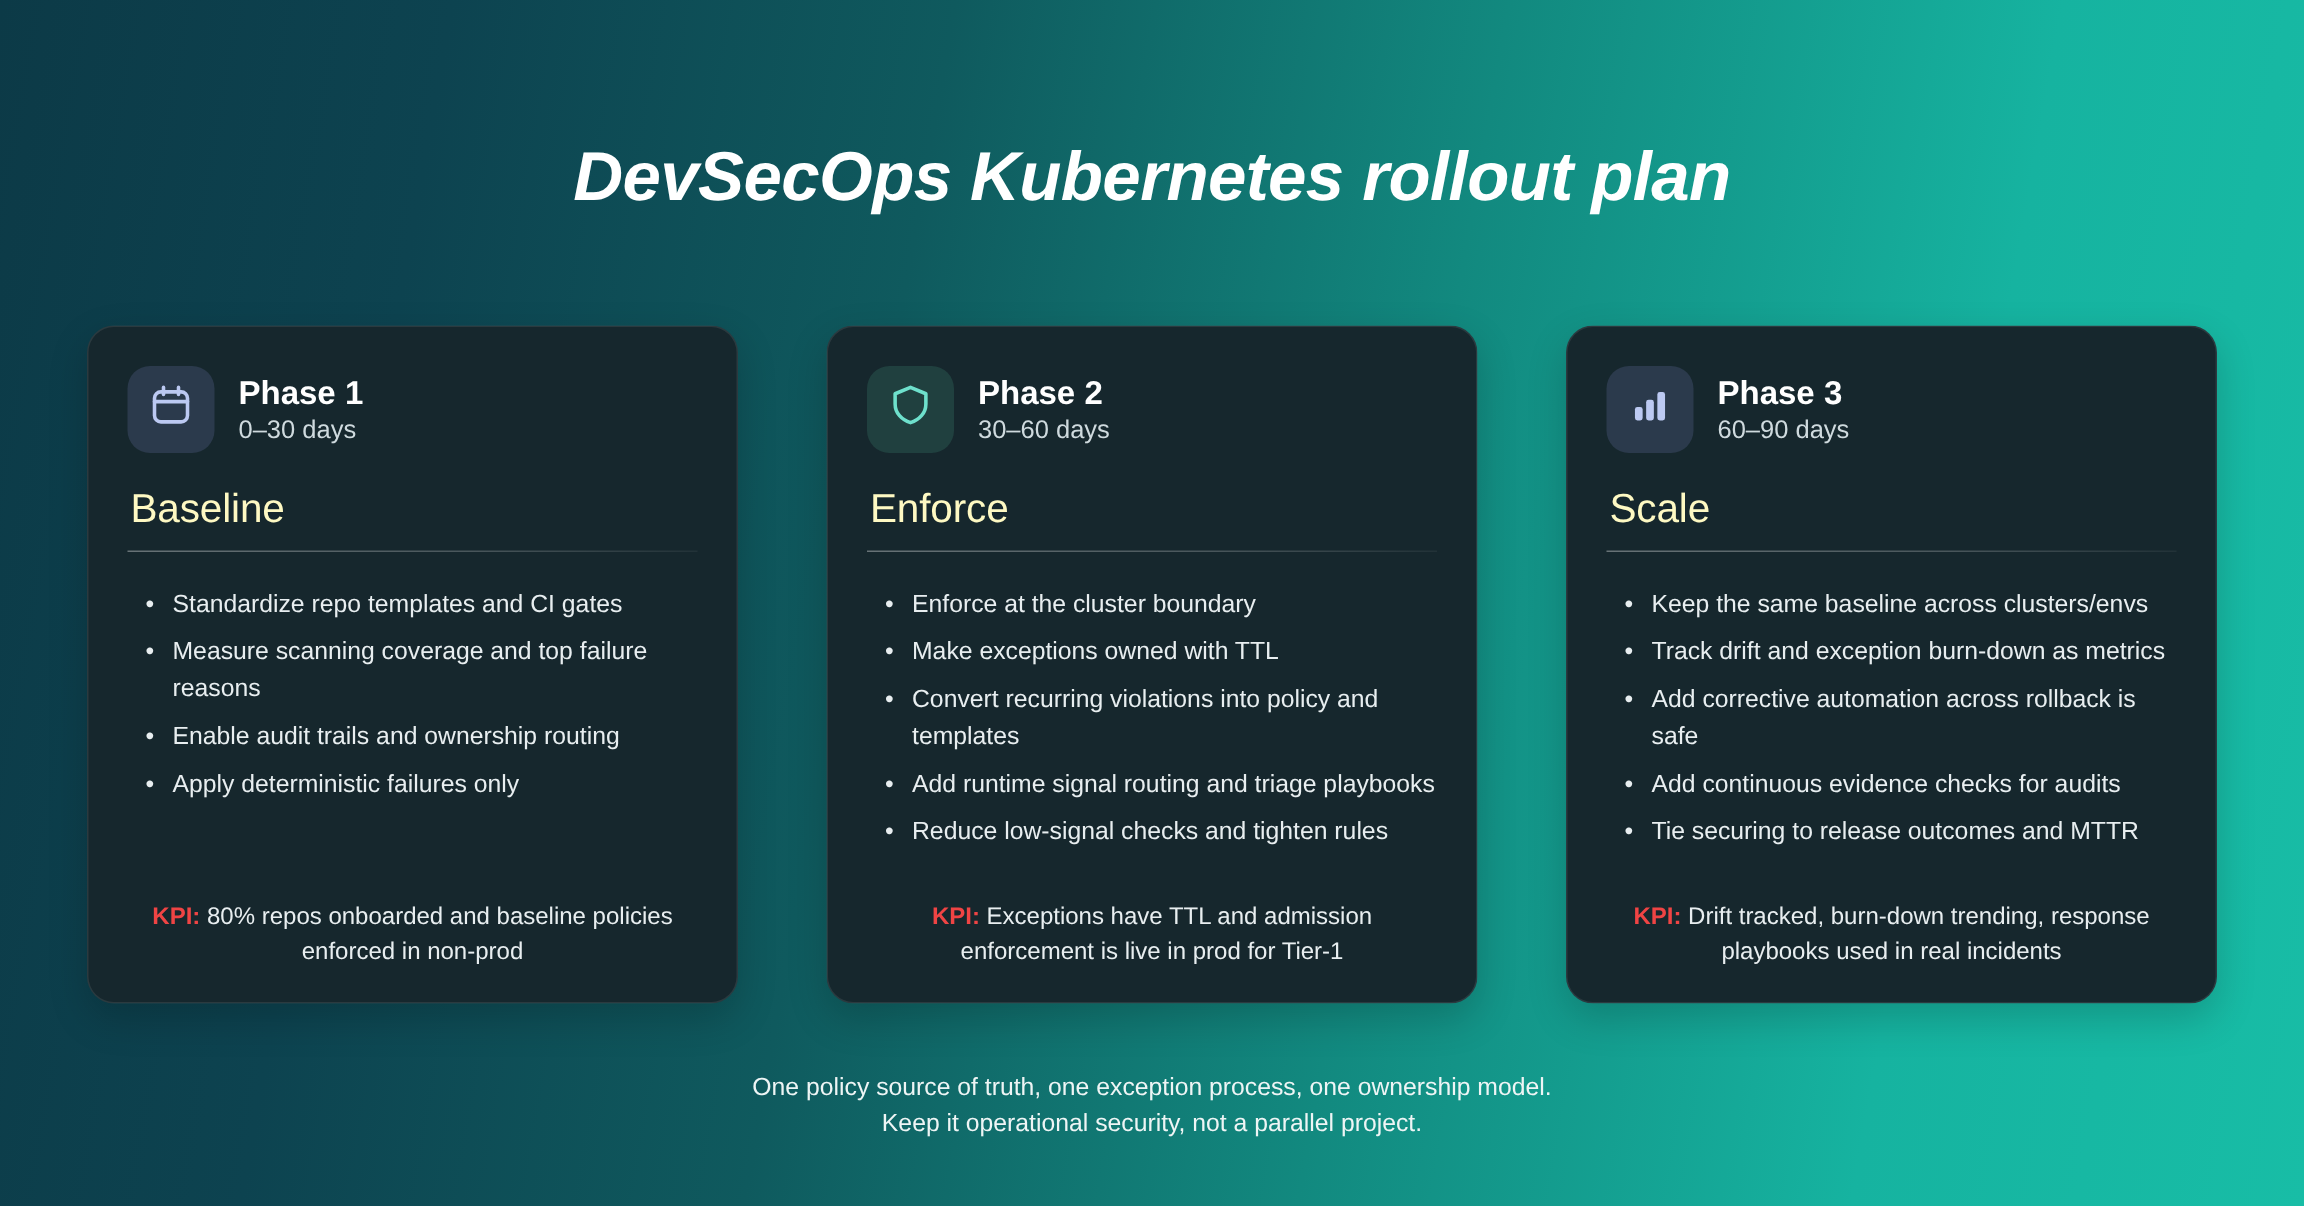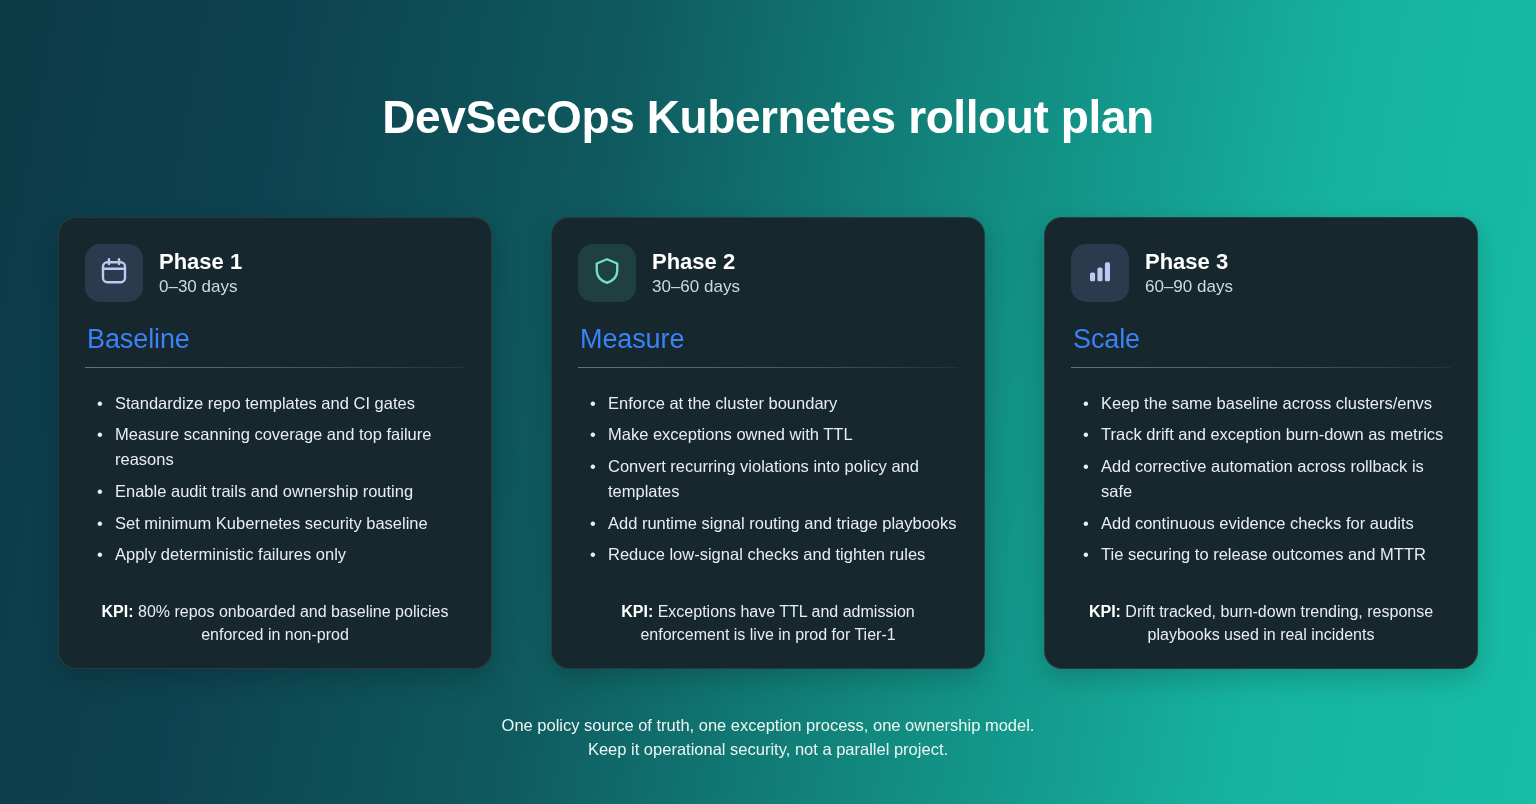--- a/index.html
+++ b/index.html
@@ -33,20 +33,21 @@
 
   
   .title {
     margin-top: 92px;
     font-size: 46px;
     font-weight: bold;
     letter-spacing: -0.4px;
     color: #ffffff;
     text-align: left;
     line-height: 1.1;
+    font-style: italic;
   }
 
   
   .cards {
     margin-top: 74px;
     width: 1420px;
     display: flex;
     justify-content: space-between;
     align-items: stretch;
   }
@@ -95,21 +96,21 @@
   .phase-range {
     font-size: 17px;
     color: #cfdade;
     line-height: 1.15;
   }
 
   
   .section-title {
     font-size: 27px;
     font-weight: normal;
-    color: #3b82f6;
+    color: #fef9c3;
     padding: 0 2px 12px 2px;
     letter-spacing: -0.1px;
   }
 
   .divider {
     height: 1px;
     background: linear-gradient(to right,
         rgba(255,255,255,0.35) 0%,
         rgba(255,255,255,0.22) 60%,
         rgba(255,255,255,0.05) 100%);
@@ -140,21 +141,21 @@
   
   .kpi {
     margin-top: auto;
     padding-top: 26px;
     text-align: center;
     font-size: 16px;
     line-height: 1.45;
     color: #e8eef0;
   }
 
-  .kpi-label { font-weight: bold; color: #ffffff; }
+  .kpi-label { font-weight: bold; color: #ef4444; }
 
   
   .footer {
     margin-top: 45px;
     text-align: center;
     font-size: 16.5px;
     line-height: 1.42;
     color: #eef5f5;
   }
 </style>
@@ -185,21 +186,20 @@
         </div>
       </div>
 
       <div class="section-title">Baseline</div>
       <div class="divider"></div>
 
       <ul class="bullets">
         <li>Standardize repo templates and CI gates</li>
         <li>Measure scanning coverage and top failure reasons</li>
         <li>Enable audit trails and ownership routing</li>
-        <li>Set minimum Kubernetes security baseline</li>
         <li>Apply deterministic failures only</li>
       </ul>
 
       <div class="kpi">
         <span class="kpi-label">KPI:</span><span> 80% repos onboarded and baseline policies enforced in non-prod</span>
       </div>
     </div>
 
     <div class="card">
       <div class="card-head">
@@ -209,21 +209,21 @@
               <path d="M12 2.6 L20.2 6 V11.4 C20.2 16.3 16.7 19.9 12 21.4 C7.3 19.9 3.8 16.3 3.8 11.4 V6 Z"></path>
             </svg>
           </span>
         </div>
         <div class="phase-meta">
           <div class="phase-name">Phase 2</div>
           <div class="phase-range">30–60 days</div>
         </div>
       </div>
 
-      <div class="section-title">Measure</div>
+      <div class="section-title">Enforce</div>
       <div class="divider"></div>
 
       <ul class="bullets">
         <li>Enforce at the cluster boundary</li>
         <li>Make exceptions owned with TTL</li>
         <li>Convert recurring violations into policy and templates</li>
         <li>Add runtime signal routing and triage playbooks</li>
         <li>Reduce low-signal checks and tighten rules</li>
       </ul>
 

